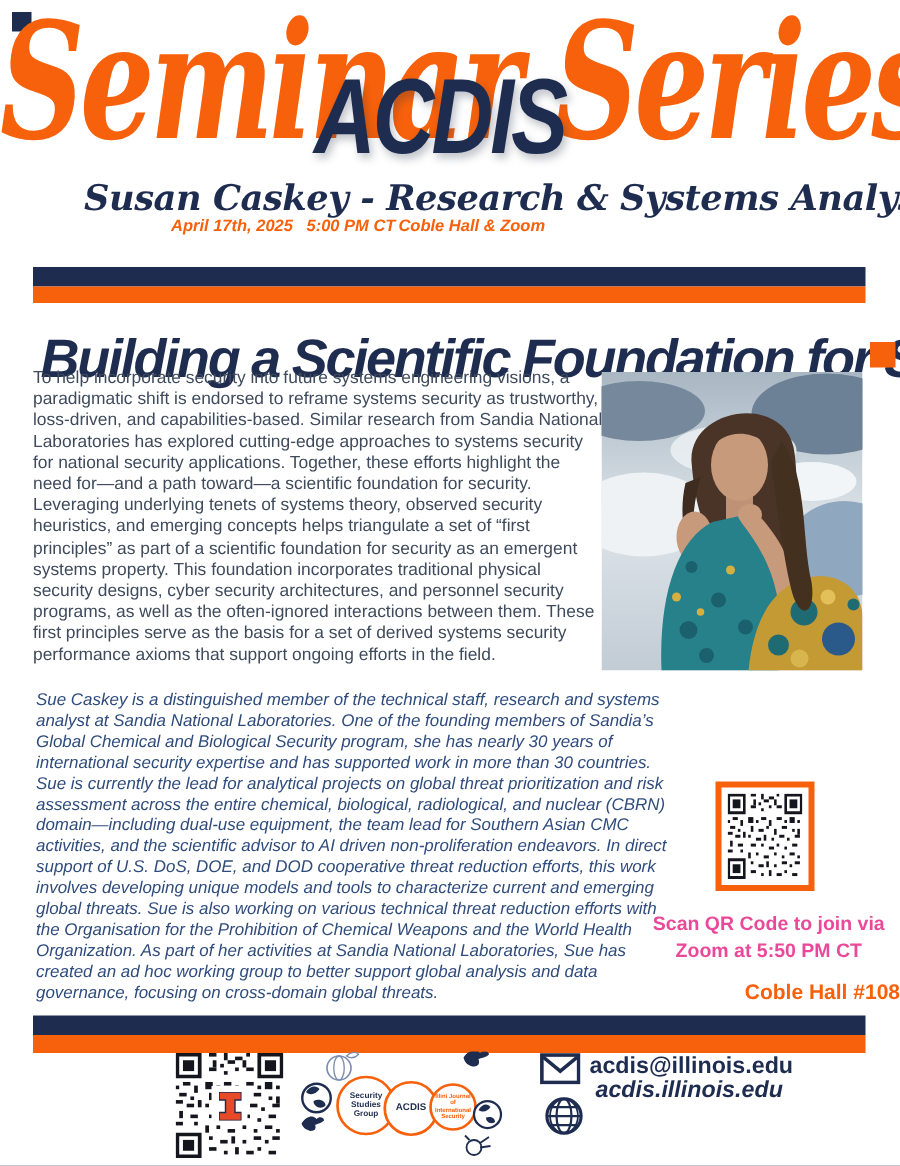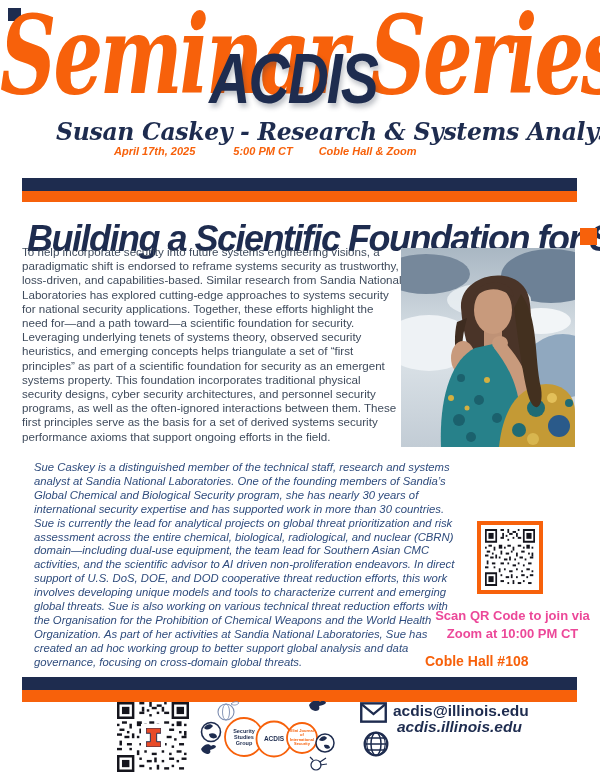--- a/index.html
+++ b/index.html
@@ -15,45 +15,45 @@
     transform:scaleY(1.38);transform-origin:center top;}
   .org-acronym{left:0;top:43px;width:586px;text-align:center;color:#1E2C4F;
     font-weight:bold;font-style:italic;font-size:57px;line-height:1;letter-spacing:-2px;
     transform:scaleY(1.25);transform-origin:center top;
     text-shadow:2px 3px 5px rgba(40,50,70,0.30);}
   .speaker-line{left:20px;top:118px;width:560px;color:#1E2C4F;
     font-family:"DejaVu Serif",serif;font-style:italic;font-weight:bold;
     font-size:23.5px;letter-spacing:-0.3px;white-space:nowrap;margin-left:36px;}
   .date-row{left:114px;top:145px;display:flex;color:#F7610B;font-weight:bold;
     font-style:italic;font-size:11px;white-space:nowrap;}
-  .date-row .seg-gap1{margin-left:38px;} .date-row .seg-gap2{margin-left:26px;}
+  .date-row .seg-gap1{margin-left:9px;} .date-row .seg-gap2{margin-left:2px;}
 
   .bar{left:22px;width:555px;}
   .bar-navy-top{top:178px;height:13px;background:#1E2C4F;}
   .bar-orange-top{top:191px;height:11px;background:#F7610B;}
   .bar-navy-bottom{top:677px;height:13px;background:#1E2C4F;}
   .bar-orange-bottom{top:690px;height:12px;background:#F7610B;}
 
   
   .talk-title{left:27px;top:218px;color:#1E2C4F;font-weight:bold;font-style:italic;
     font-size:36px;letter-spacing:-1.5px;white-space:nowrap;}
   .title-accent{left:580px;top:228px;width:17px;height:17px;background:#F7610B;}
   .abstract{left:22px;top:245px;width:380px;color:#3F4B5C;font-size:11.6px;line-height:14.2px;}
-  .bio{left:34px;top:461px;width:430px;color:#2F4C7D;font-style:italic;
+  .bio{left:24px;top:461px;width:430px;color:#2F4C7D;font-style:italic;
     font-size:11.3px;line-height:13.9px;}
   .photo-frame{left:401px;top:248px;width:174px;height:199px;}
   .photo-frame svg{display:block;width:100%;height:100%;}
 
   
   .join-qr{left:477px;top:521px;width:66px;height:73px;border:4px solid #F7610B;
     background:#fff;padding:4px;box-sizing:border-box;}
   .join-qr svg{display:block;width:100%;height:100%;}
   .join-text{left:425px;top:607px;width:175px;text-align:center;color:#ec4899;
     font-weight:bold;font-size:13px;line-height:17.5px;}
-  .room-text{left:425px;top:653px;width:175px;text-align:left;color:#F7610B;
+  .room-text{left:425px;top:653px;width:175px;text-align:right;color:#F7610B;
     font-weight:bold;font-size:14px;}
 
   
   .footer-qr{left:117px;top:702px;width:72px;height:70px;}
   .footer-qr svg.qrsvg{display:block;width:100%;height:100%;}
   .qr-center{position:absolute;left:50%;top:50%;transform:translate(-50%,-50%);
     width:24px;height:26px;background:#fff;display:flex;align-items:center;justify-content:center;}
   .logos-cluster{left:197px;top:701px;width:142px;height:74px;}
   .logos-cluster > svg{position:absolute;left:0;top:0;width:100%;height:100%;}
   .logo-label{position:absolute;text-align:center;color:#1E2C4F;font-weight:bold;line-height:1.12;}
@@ -226,21 +226,21 @@
 
   <div class="abs bio">Sue Caskey is a distinguished member of the technical staff, research and systems analyst at Sandia National Laboratories. One of the founding members of Sandia’s Global Chemical and Biological Security program, she has nearly 30 years of international security expertise and has supported work in more than 30 countries. Sue is currently the lead for analytical projects on global threat prioritization and risk assessment across the entire chemical, biological, radiological, and nuclear (CBRN) domain—including dual-use equipment, the team lead for Southern Asian CMC activities, and the scientific advisor to AI driven non-proliferation endeavors. In direct support of U.S. DoS, DOE, and DOD cooperative threat reduction efforts, this work involves developing unique models and tools to characterize current and emerging global threats. Sue is also working on various technical threat reduction efforts with the Organisation for the Prohibition of Chemical Weapons and the World Health Organization. As part of her activities at Sandia National Laboratories, Sue has created an ad hoc working group to better support global analysis and data governance, focusing on cross-domain global threats.</div>
 
   <div class="abs join-qr">
     <svg viewBox="0 0 29 29" preserveAspectRatio="none">
         <use href="#qr-sym"></use>
       </svg>
   </div>
   <div class="abs join-text">
     <div>Scan QR Code to join via</div>
-    <div>Zoom at 10:00 PM CT</div>
+    <div>Zoom at 5:50 PM CT</div>
   </div>
   <div class="abs room-text">Coble Hall #108</div>
 
   <div class="abs bar bar-navy-bottom"></div>
   <div class="abs bar bar-orange-bottom"></div>
 
   <div class="abs footer-qr">
     <svg class="qrsvg" viewBox="0 0 29 29" preserveAspectRatio="none">
         <use href="#qr-sym"></use>
       </svg>

